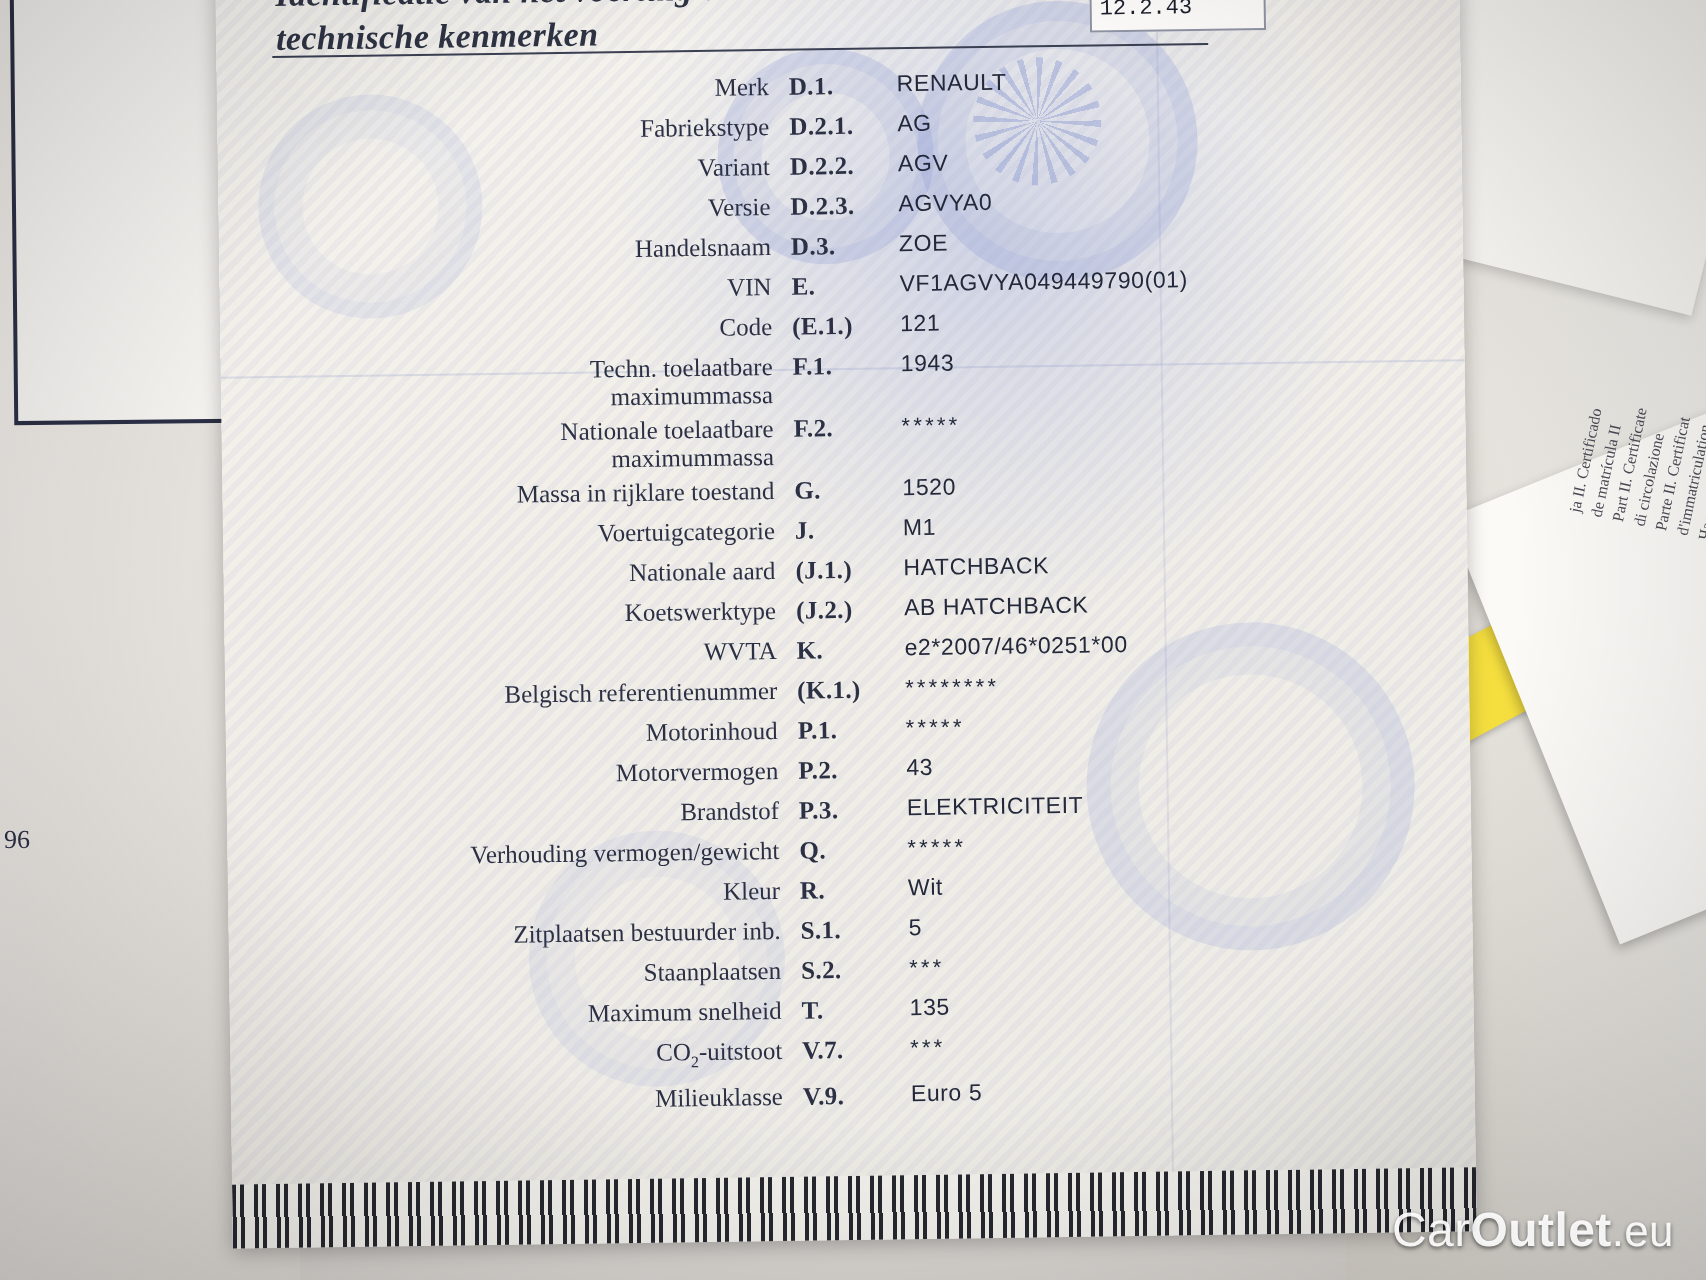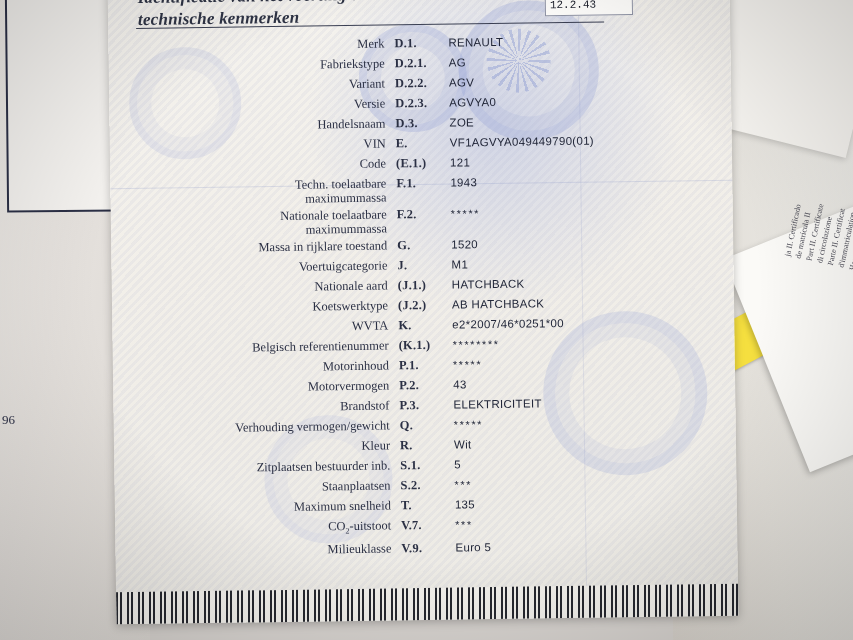--- a/index.html
+++ b/index.html
@@ -419,13 +419,16 @@
           <div class="code">V.9.</div>
           <div class="val">Euro 5</div>
         </div>
       </div>
 
     <div class="bottom-barcode"></div>
   </div>
 
   <div class="vignette"></div>
 
+  <div class="watermark">
+    <span>Car</span><span class="accent">Outlet</span><span class="tld">.eu</span>
+  </div>
 </div>
 
 </body></html>

